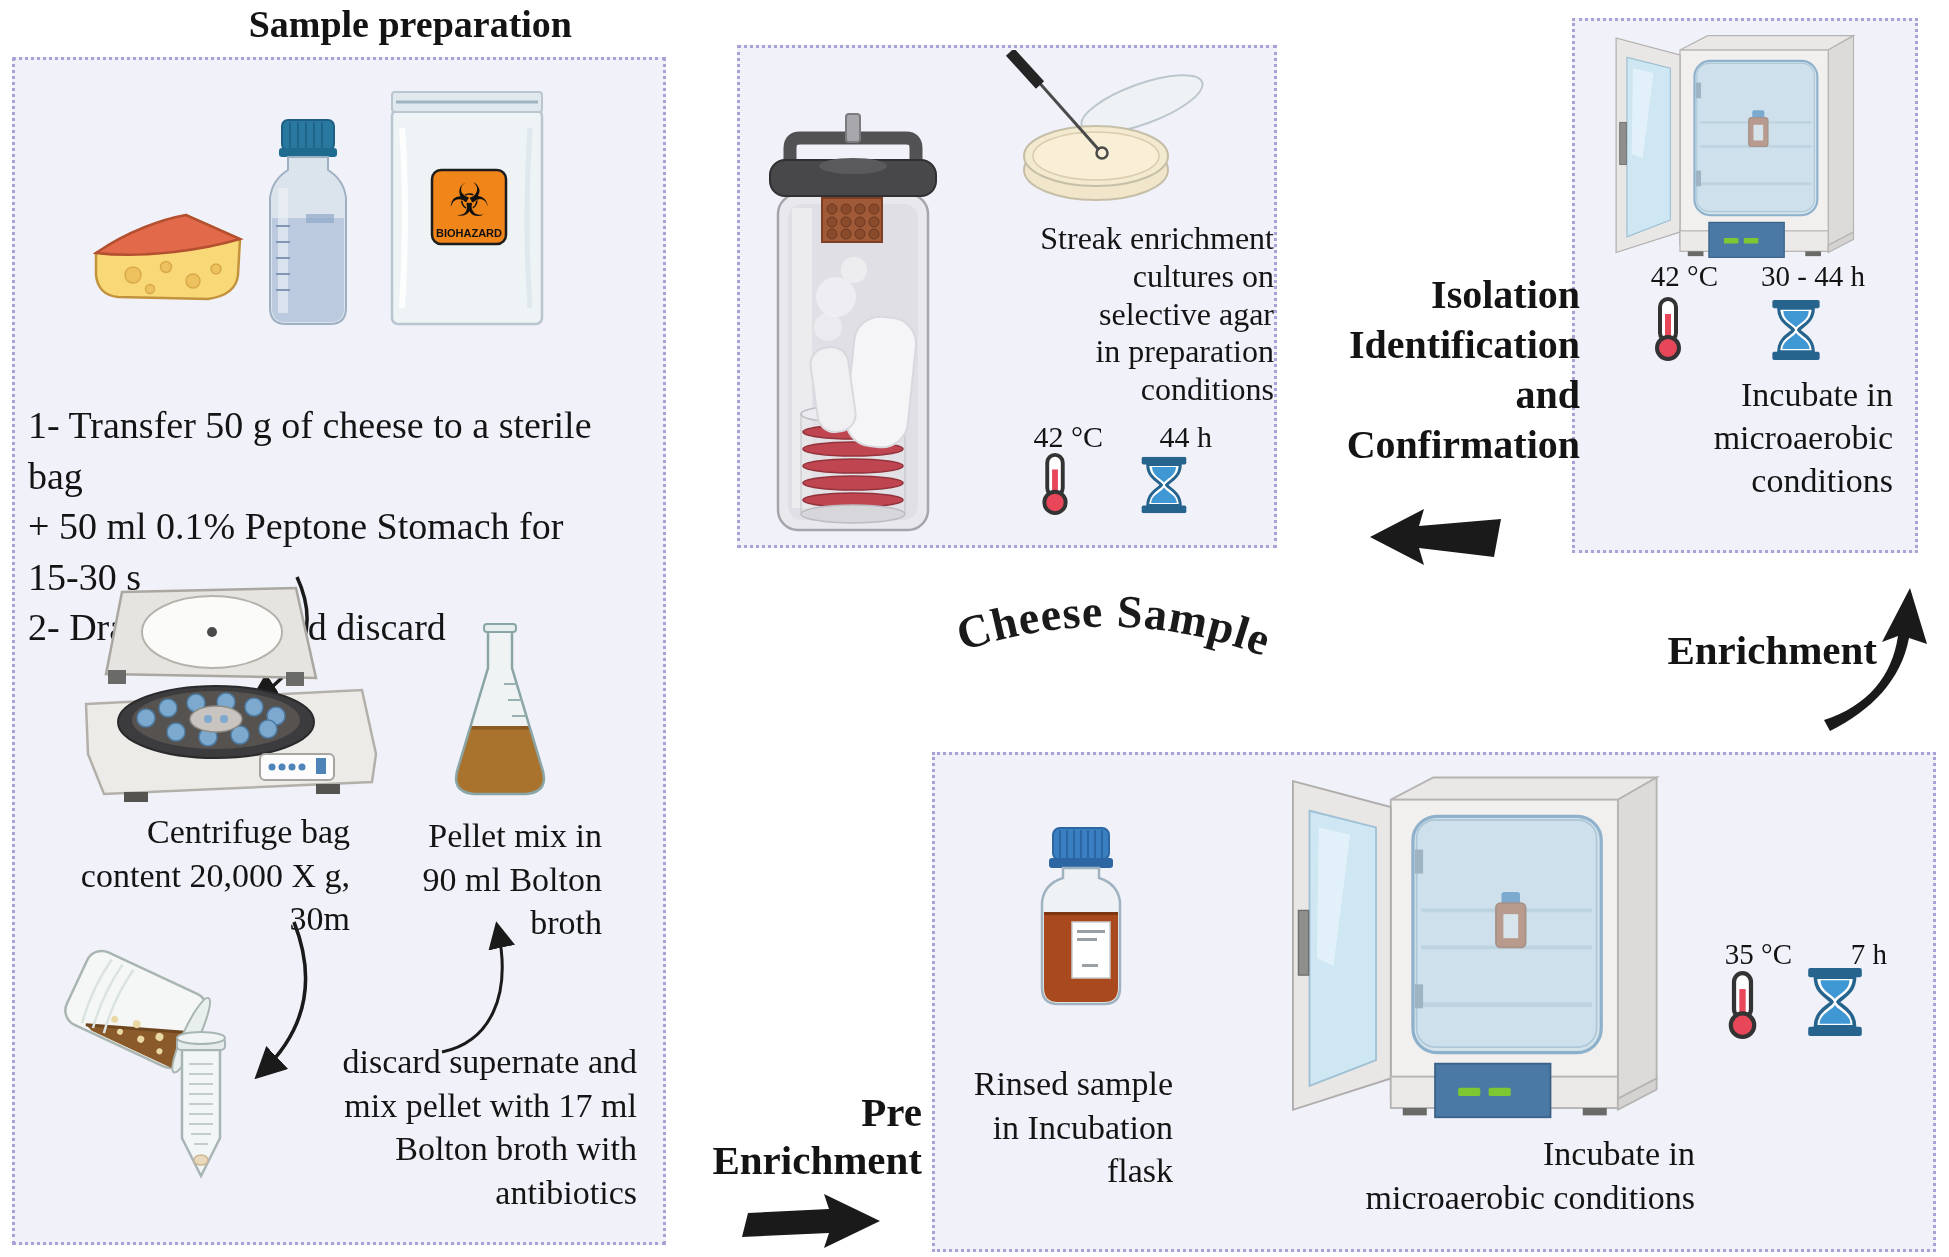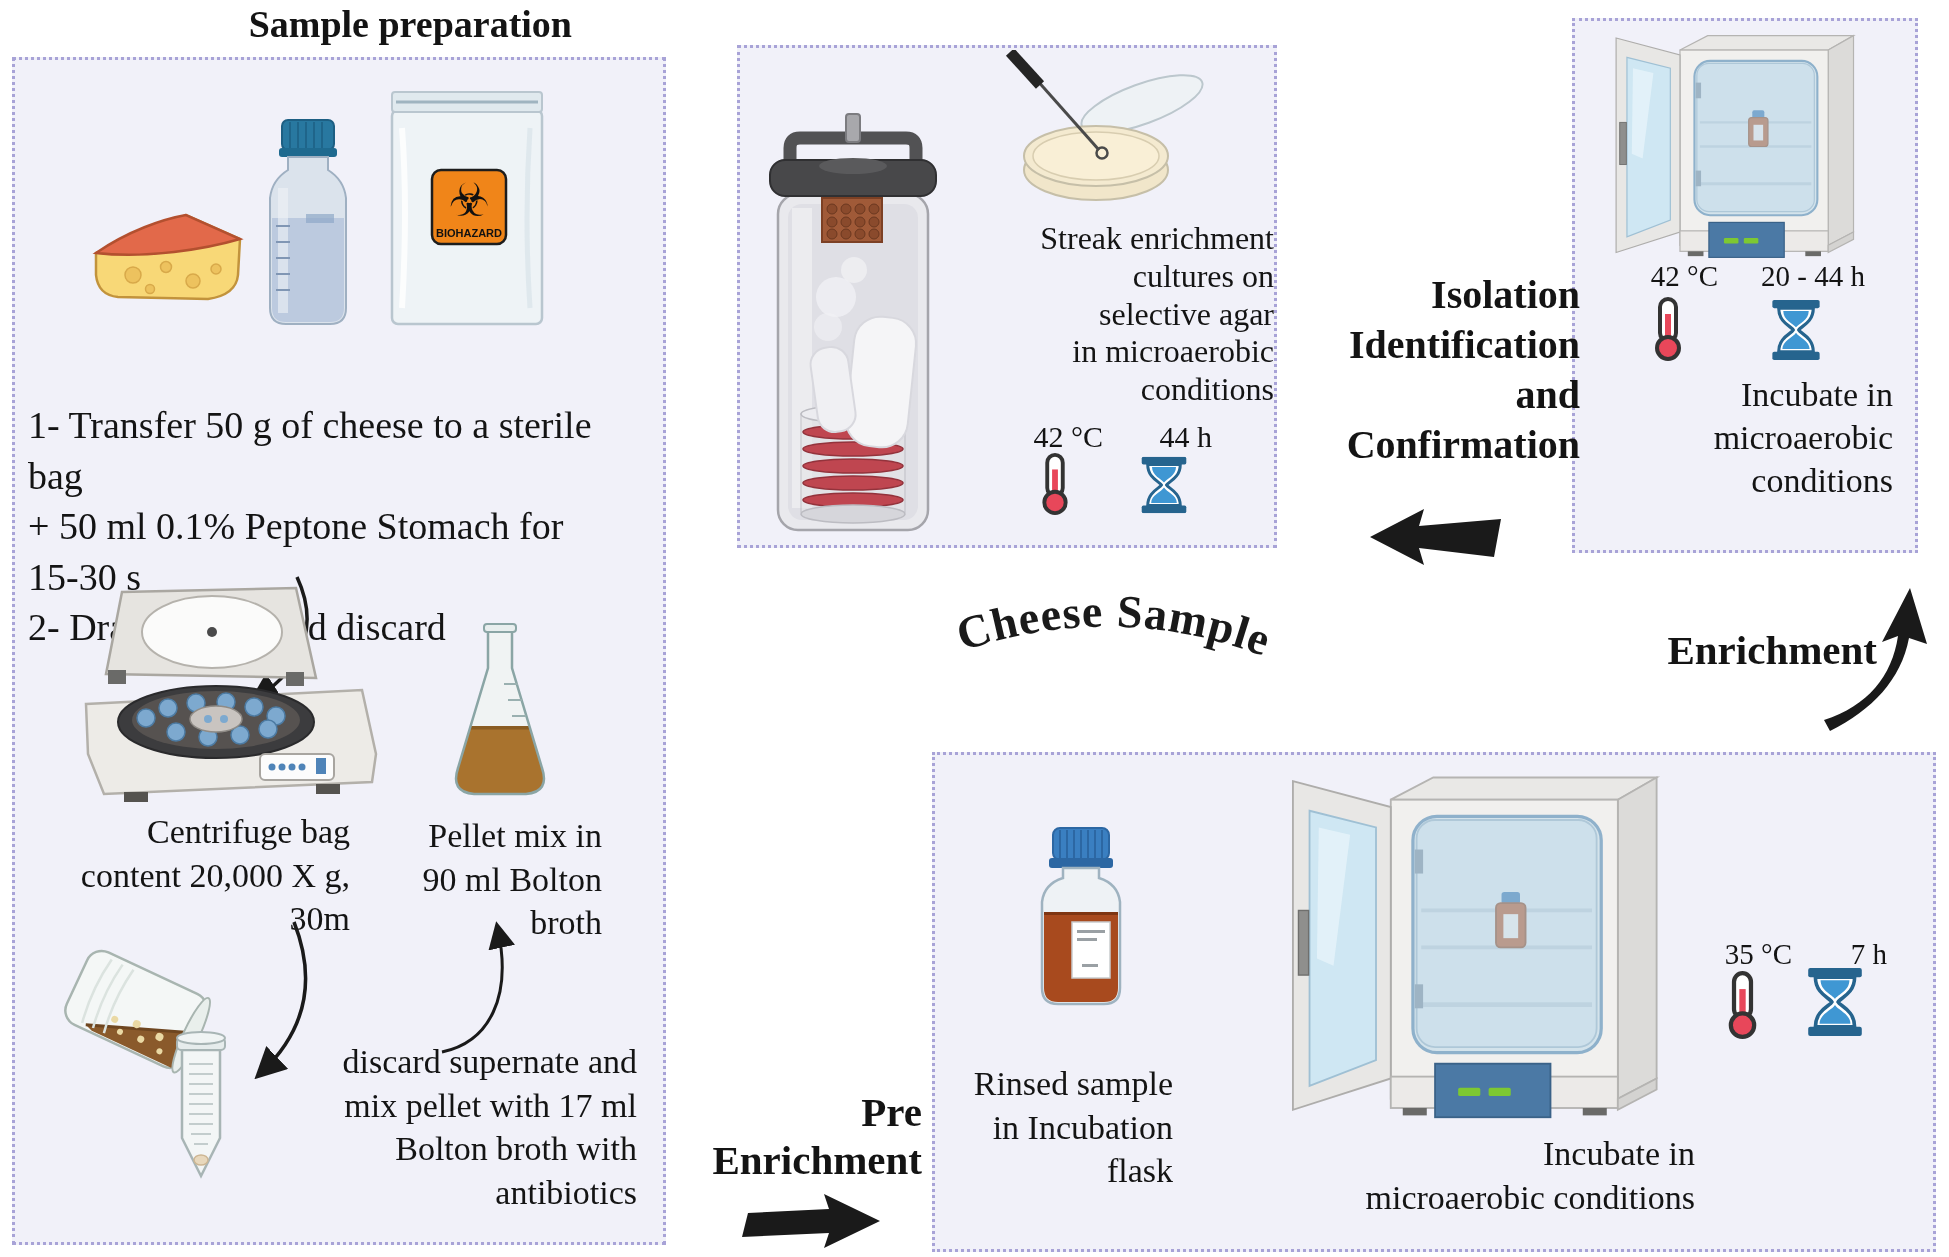--- a/index.html
+++ b/index.html
@@ -293,38 +293,38 @@
   <ellipse cx="100" cy="106" rx="72" ry="30" fill="#f4ead0" stroke="#c6bfa8" stroke-width="2"></ellipse>
   <ellipse cx="100" cy="106" rx="63" ry="24" fill="#f9efd6" stroke="#d8cdb0" stroke-width="1.5"></ellipse>
   <line x1="32" y1="20" x2="103" y2="100" stroke="#4a4a4a" stroke-width="3"></line>
   <line x1="14" y1="2" x2="44" y2="35" stroke="#242424" stroke-width="11"></line>
   <circle cx="106" cy="103" r="5.5" fill="none" stroke="#4a4a4a" stroke-width="2.5"></circle>
 </svg>
 
 <div class="cap" style="left:952px;top:220px;width:322px;font-size:32px;line-height:1.18">Streak  enrichment
 cultures on
 selective agar
-in microaerobic
+in preparation
 conditions</div>
 
 <div class="cap" style="left:1008px;top:418px;width:95px;font-size:30px">42 °C</div>
 <div class="cap" style="left:1122px;top:418px;width:90px;font-size:30px">44 h</div>
 <svg class="abs" style="left:1034px;top:452px" width="42" height="64" viewBox="0 0 42 66">
     <use href="#thermo-sym"></use>
   </svg>
 <svg class="abs" style="left:1140px;top:456px" width="48" height="58" viewBox="0 0 56 66">
     <use href="#hour-sym"></use>
   </svg>
 
 <svg class="abs" style="left:1598px;top:32px" width="270" height="235" viewBox="0 0 420 390">
     <use href="#incubator-sym"></use>
   </svg>
 
 <div class="cap" style="left:1618px;top:258px;width:100px;font-size:29px">42 °C</div>
-<div class="cap" style="left:1730px;top:258px;width:135px;font-size:29px">20 - 44 h</div>
+<div class="cap" style="left:1730px;top:258px;width:135px;font-size:29px">30 - 44 h</div>
 <svg class="abs" style="left:1646px;top:296px" width="44" height="66" viewBox="0 0 42 66">
     <use href="#thermo-sym"></use>
   </svg>
 <svg class="abs" style="left:1770px;top:300px" width="52" height="60" viewBox="0 0 56 66">
     <use href="#hour-sym"></use>
   </svg>
 
 <div class="cap" style="left:1597px;top:374px;width:296px;font-size:34px;line-height:1.26">Incubate in
 microaerobic
 conditions</div>

